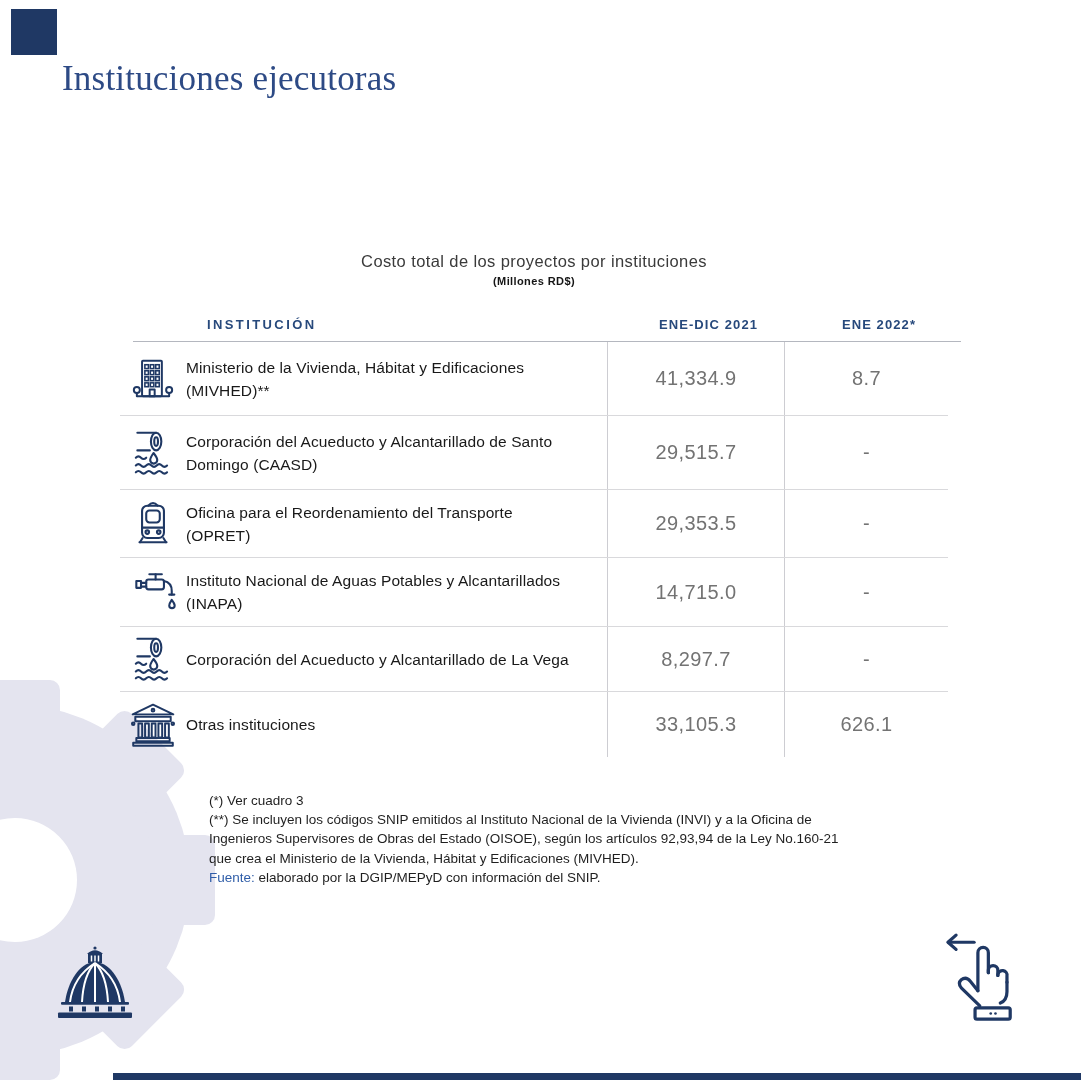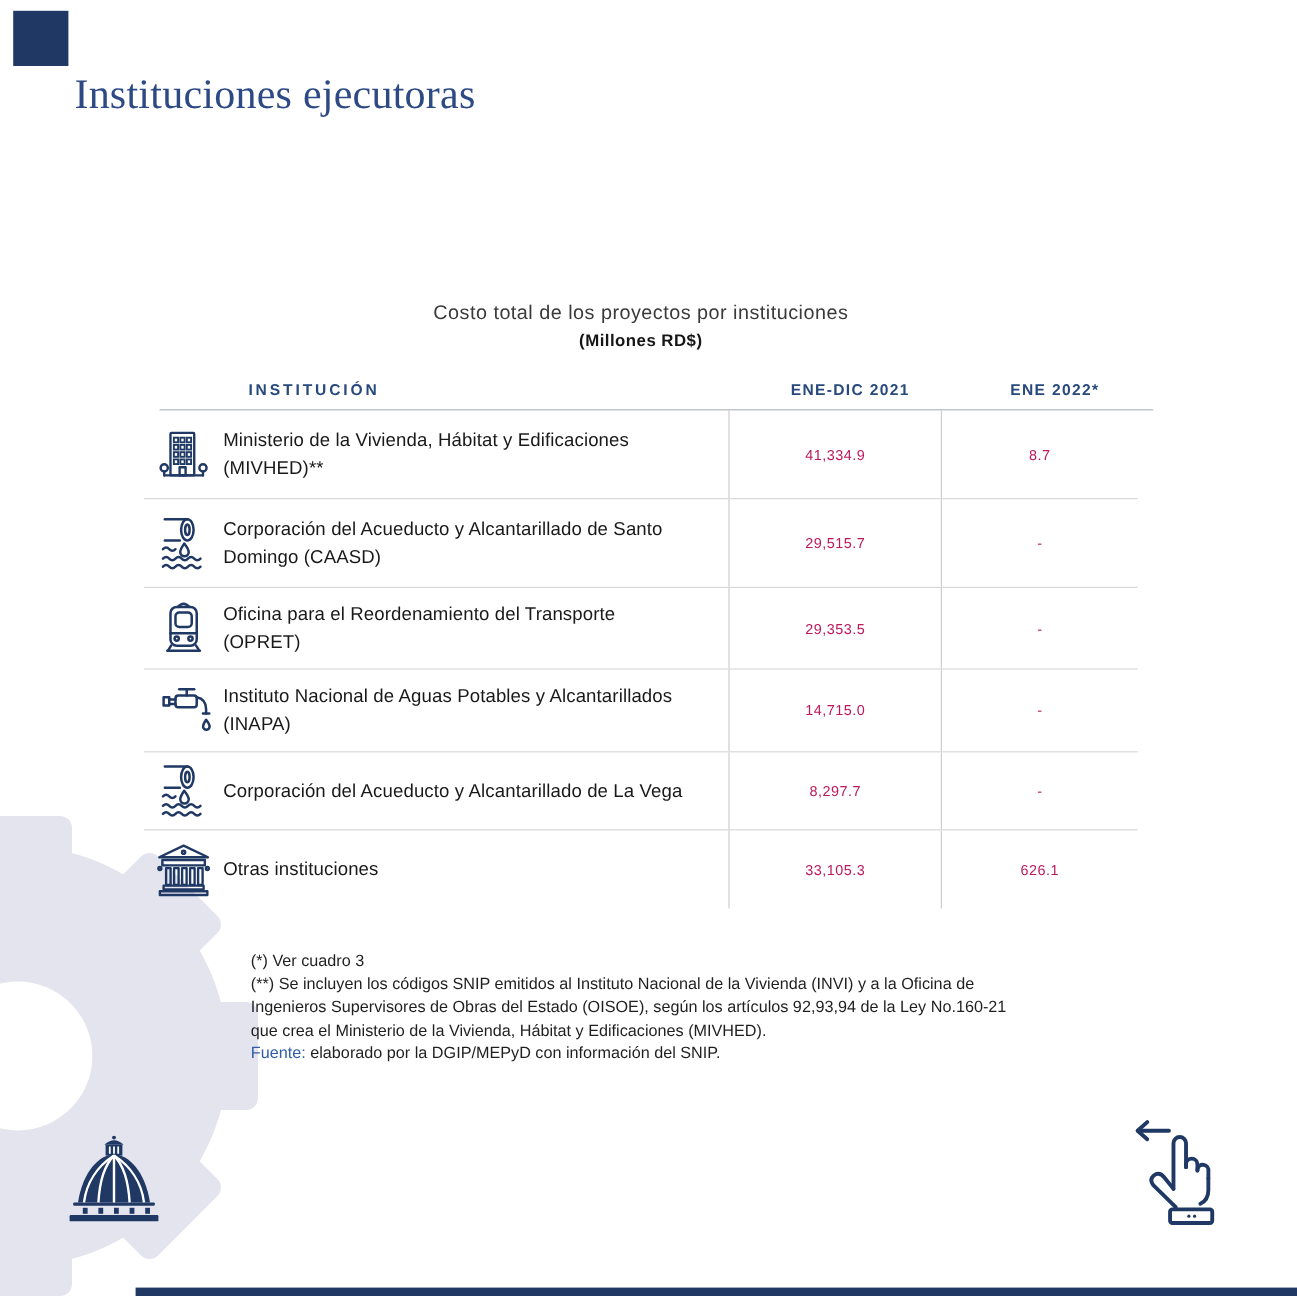--- a/index.html
+++ b/index.html
@@ -13,37 +13,37 @@
   .gear-hub{left:-47px;top:818px;width:124px;height:124px;border-radius:50%;background:#ffffff;}
   .gear-tooth{left:15px;top:880px;width:70px;height:90px;border-radius:10px;transform-origin:0 0;}
   
   h1.page-title{position:absolute;left:62px;top:58px;margin:0;font-size:35px;line-height:42px;
      font-weight:400;letter-spacing:0.2px;color:#2D4A85;z-index:2;font-family:Liberation Serif, serif;}
   
   .tablewrap{position:absolute;left:120px;top:248px;width:828px;z-index:2;}
   .tablewrap *{box-sizing:border-box;}
   .t-title{position:absolute;top:4px;left:0;right:0;text-align:center;font-size:16.5px;
      color:#3a3a3a;letter-spacing:0.4px;}
-  .t-sub{position:absolute;top:27px;left:0;right:0;text-align:center;font-size:14px;
+  .t-sub{position:absolute;top:27px;left:0;right:0;text-align:center;font-size:11px;
      font-weight:700;color:#151515;letter-spacing:0.4px;}
   .t-head{position:absolute;top:60px;left:13px;width:828px;height:34px;display:flex;align-items:center;
      border-bottom:1px solid #b4b7bf;font-weight:700;font-size:13px;color:#27497C;}
   .t-head .c1{width:487px;padding-left:74px;letter-spacing:2.4px;}
   .t-head .c2{width:177px;text-align:center;letter-spacing:1.1px;}
   .t-head .c3{width:164px;text-align:center;letter-spacing:1.1px;}
   .t-body{position:absolute;top:94px;left:0;width:828px;}
   .t-row{display:flex;border-bottom:1px solid #d9d9dc;}
   .t-row.last{border-bottom:none;}
   .cell{display:flex;align-items:center;}
   .cell.inst{width:487px;}
   .iconbox{width:66px;display:flex;justify-content:center;align-items:center;flex:0 0 66px;}
   .rowicon{width:50px;height:50px;color:#1F3864;}
   .instname{font-size:15.5px;line-height:23px;color:#191919;letter-spacing:0.1px;width:415px;}
   .cell.num{width:177px;justify-content:center;border-left:1px solid #cdcdd2;
-     font-size:12px;color:#be185d;letter-spacing:0.4px;}
+     font-size:20px;color:#737373;letter-spacing:0.4px;}
   .cell.num.c3{width:164px;}
   
   .footnotes{position:absolute;left:209px;top:791px;width:730px;font-size:13.5px;line-height:19.2px;
      color:#1f1f1f;z-index:2;}
   .footnotes .src-label{color:#2F5DA8;}
   
   .dome-svg{position:absolute;left:57px;top:946px;width:76px;height:72px;z-index:2;}
   .hand-svg{position:absolute;left:936px;top:928px;width:80px;height:95px;z-index:2;}
   .defs-hidden{position:absolute;width:0;height:0;overflow:hidden;}
 </style>

